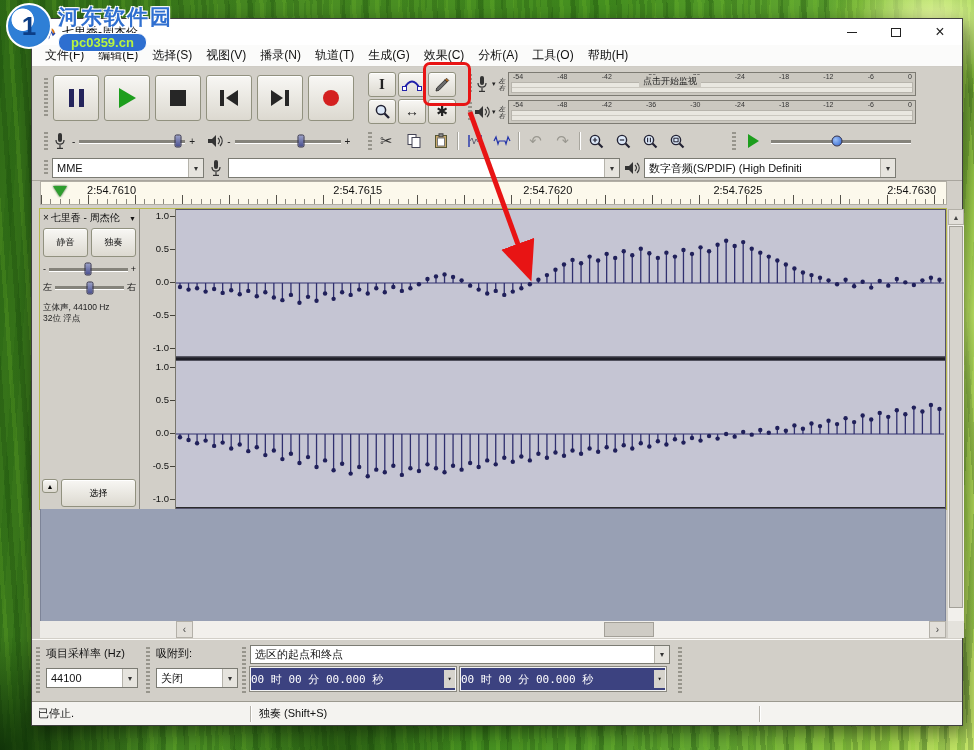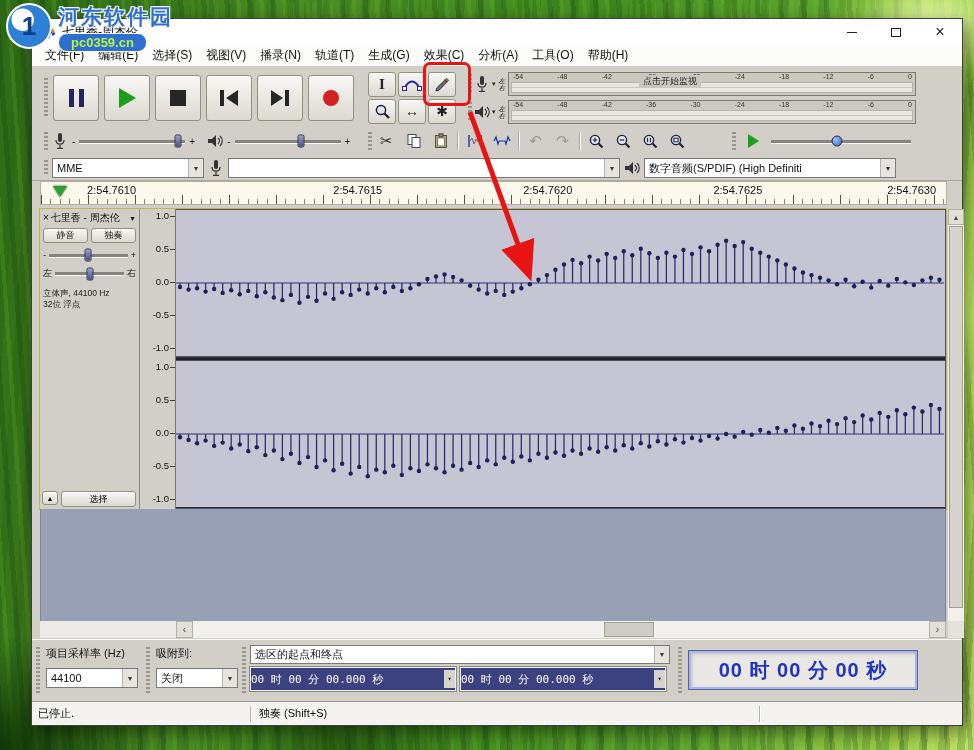--- a/index.html
+++ b/index.html
@@ -126,27 +126,27 @@
   .tlabel { position:absolute; top:2px; transform:translateX(-50%); font-size:11px; color:#111; }
 
   
   .track-row { left:8px; top:190px; width:906px; height:300px; display:flex; outline:1px solid #b9b94f; }
   .panel { width:100px; background:#d2cfc8; border-right:1px solid #8b8981; position:relative; padding:2px 3px; }
   .p-head { display:flex; align-items:center; gap:2px; }
   .p-close { font-size:10px; color:#111; line-height:10px; }
   .p-title { flex:1; font-size:10px; color:#111; white-space:nowrap; overflow:hidden; text-overflow:ellipsis; }
   .p-dd { font-size:7px; color:#111; }
   .p-btns { display:flex; gap:3px; margin-top:3px; }
-  .pbtn { flex:1; height:15px; font-size:9px; color:#111; }
+  .pbtn { flex:1; height:29px; font-size:9px; color:#111; }
   .p-slider { display:flex; align-items:center; gap:3px; margin-top:7px; font-size:9px; color:#111; }
   .p-slider .strack { flex:1; }
   .p-info { margin-top:8px; font-size:8.5px; color:#222; line-height:1.35; }
   .p-bottom { position:absolute; left:2px; right:3px; bottom:2px; display:flex; gap:3px; }
   .p-collapse { width:16px; height:14px; font-size:7px; }
-  .p-select { flex:1; height:16px; font-size:9px; }
+  .p-select { flex:1; height:28px; font-size:9px; }
 
   .vruler { width:36px; background:#d2cfc8; border-right:1px solid #77756d; position:relative; }
   .vlabel { position:absolute; right:6px; font-size:9.5px; color:#111; }
   .vtick { position:absolute; right:0; width:5px; height:1px; background:#44423a; }
 
   .wave-stack { flex:1; border:1px solid #55536b; border-left:0; background:#2b2b2b; }
   .chan { position:relative; width:100%; height:146px; background:#c5c5d3; }
   .chan-div { height:5px; background:linear-gradient(#6a6a78,#1f1f28 40%,#1f1f28 70%,#6a6a78); }
   .wave-svg { display:block; width:100%; height:146px; }
 
@@ -969,23 +969,20 @@
       </span>
       <span class="timefield" style="left:218px; width:206px">
         <span>00 时 00 分 00.000 秒</span>
         <span class="tfa">▾</span>
       </span>
       <span class="timefield" style="left:428px; width:206px">
         <span>00 时 00 分 00.000 秒</span>
         <span class="tfa">▾</span>
       </span>
       <span class="grip sel-grip" style="left:646px"></span>
-      <span class="bigtime">
-        <span>00 时 00 分 00 秒</span>
-      </span>
     </div>
 
     <div class="statusbar">
       <span class="st-left">已停止.</span>
       <span class="st-div"></span>
       <span class="st-mid">独奏 (Shift+S)</span>
       <span class="st-div"></span>
     </div>
   </div>
 

